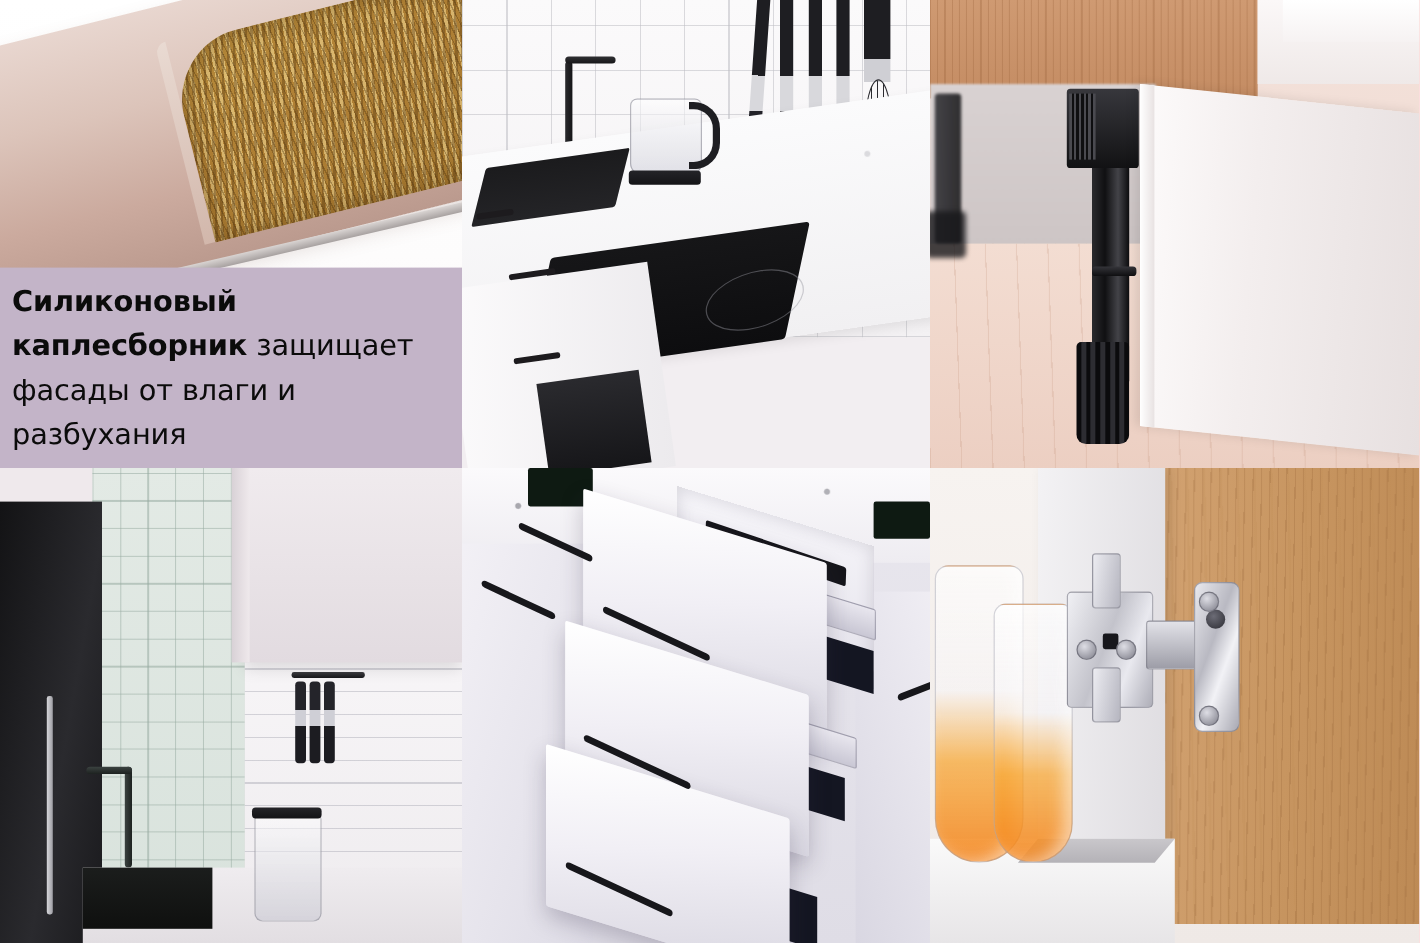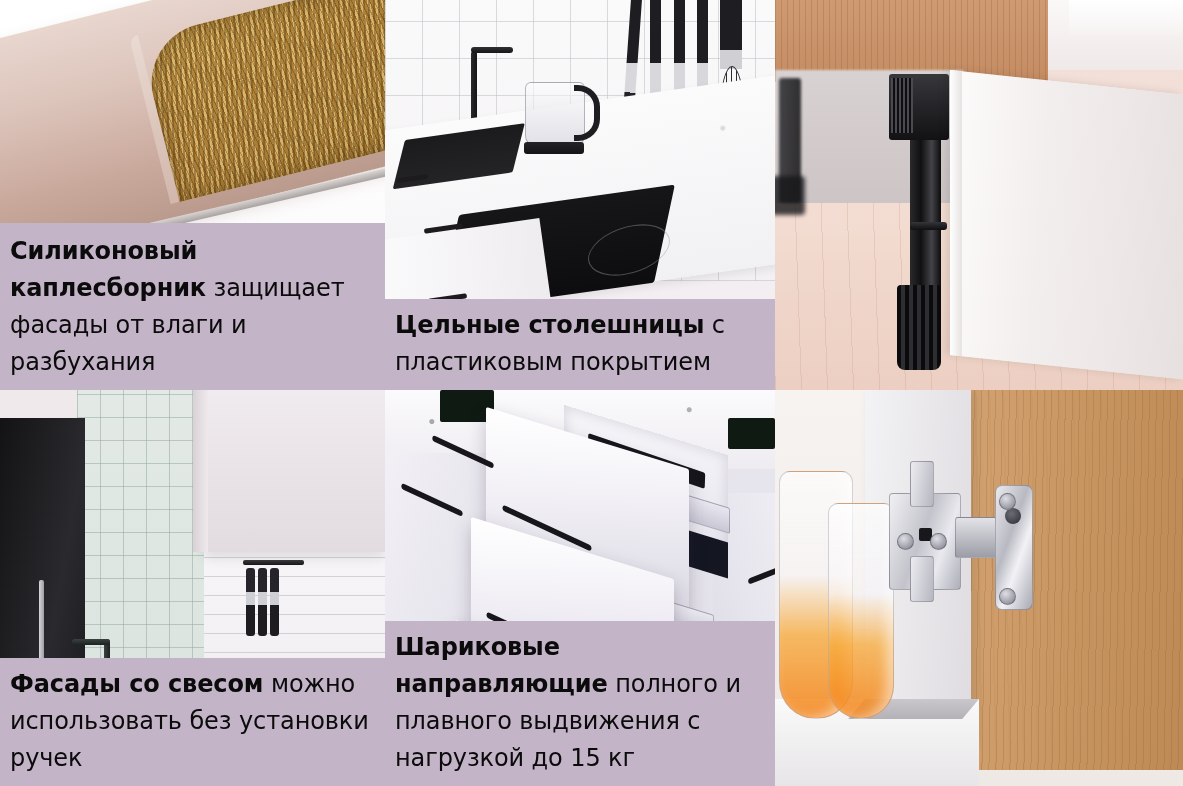--- a/index.html
+++ b/index.html
@@ -526,23 +526,20 @@
         <div class="sink"></div>
         <div class="kettle"></div>
         <div class="hob"></div>
         <div class="hobring"></div>
         <div class="cabfront"></div>
         <div class="hdl h1"></div>
         <div class="hdl h2"></div>
         <div class="hdl h3"></div>
         <div class="oven"></div>
       </div>
-      <div class="caption">
-        <b>Цельные столешницы</b><span> с пластиковым покрытием</span>
-      </div>
     </div>
   </div>
 
   <div class="card">
     <div class="inner c2">
       <div class="photo p3">
         <div class="woodtop"></div>
         <div class="carcassR"></div>
         <div class="carcassR2"></div>
         <div class="wallshadow"></div>
@@ -570,23 +567,20 @@
         <div class="tallunit"></div>
         <div class="tallhdl"></div>
         <div class="rail4"></div>
         <div class="tool4 t1"></div>
         <div class="tool4 t2"></div>
         <div class="tool4 t3"></div>
         <div class="tap4"></div>
         <div class="counter"></div>
         <div class="sink4"></div>
         <div class="jug4"></div>
-      </div>
-      <div class="caption">
-        <b>Фасады со свесом</b><span> можно использовать без установки ручек</span>
       </div>
     </div>
   </div>
 
   <div class="card">
     <div class="inner c4">
       <div class="photo p5">
         <div class="top5"></div>
         <div class="hole5"></div>
         <div class="hole5b"></div>
@@ -603,23 +597,20 @@
         <div class="drawer dw2"></div>
         <div class="darkgap g3"></div>
         <div class="drawer dw3"></div>
         <div class="dwhdl dh4"></div>
         <div class="dwhdl dh0"></div>
         <div class="dwhdl dh1"></div>
         <div class="dwhdl dh2"></div>
         <div class="dwhdl dh3"></div>
         <div class="dwhdl dhR"></div>
       </div>
-      <div class="caption">
-        <b>Шариковые направляющие</b><span> полного и плавного выдвижения с нагрузкой до 15 кг</span>
-      </div>
     </div>
   </div>
 
   <div class="card">
     <div class="inner c5">
       <div class="photo p6">
         <div class="wood6"></div>
         <div class="panel6"></div>
         <div class="shelf6"></div>
         <div class="shelfedge"></div>

